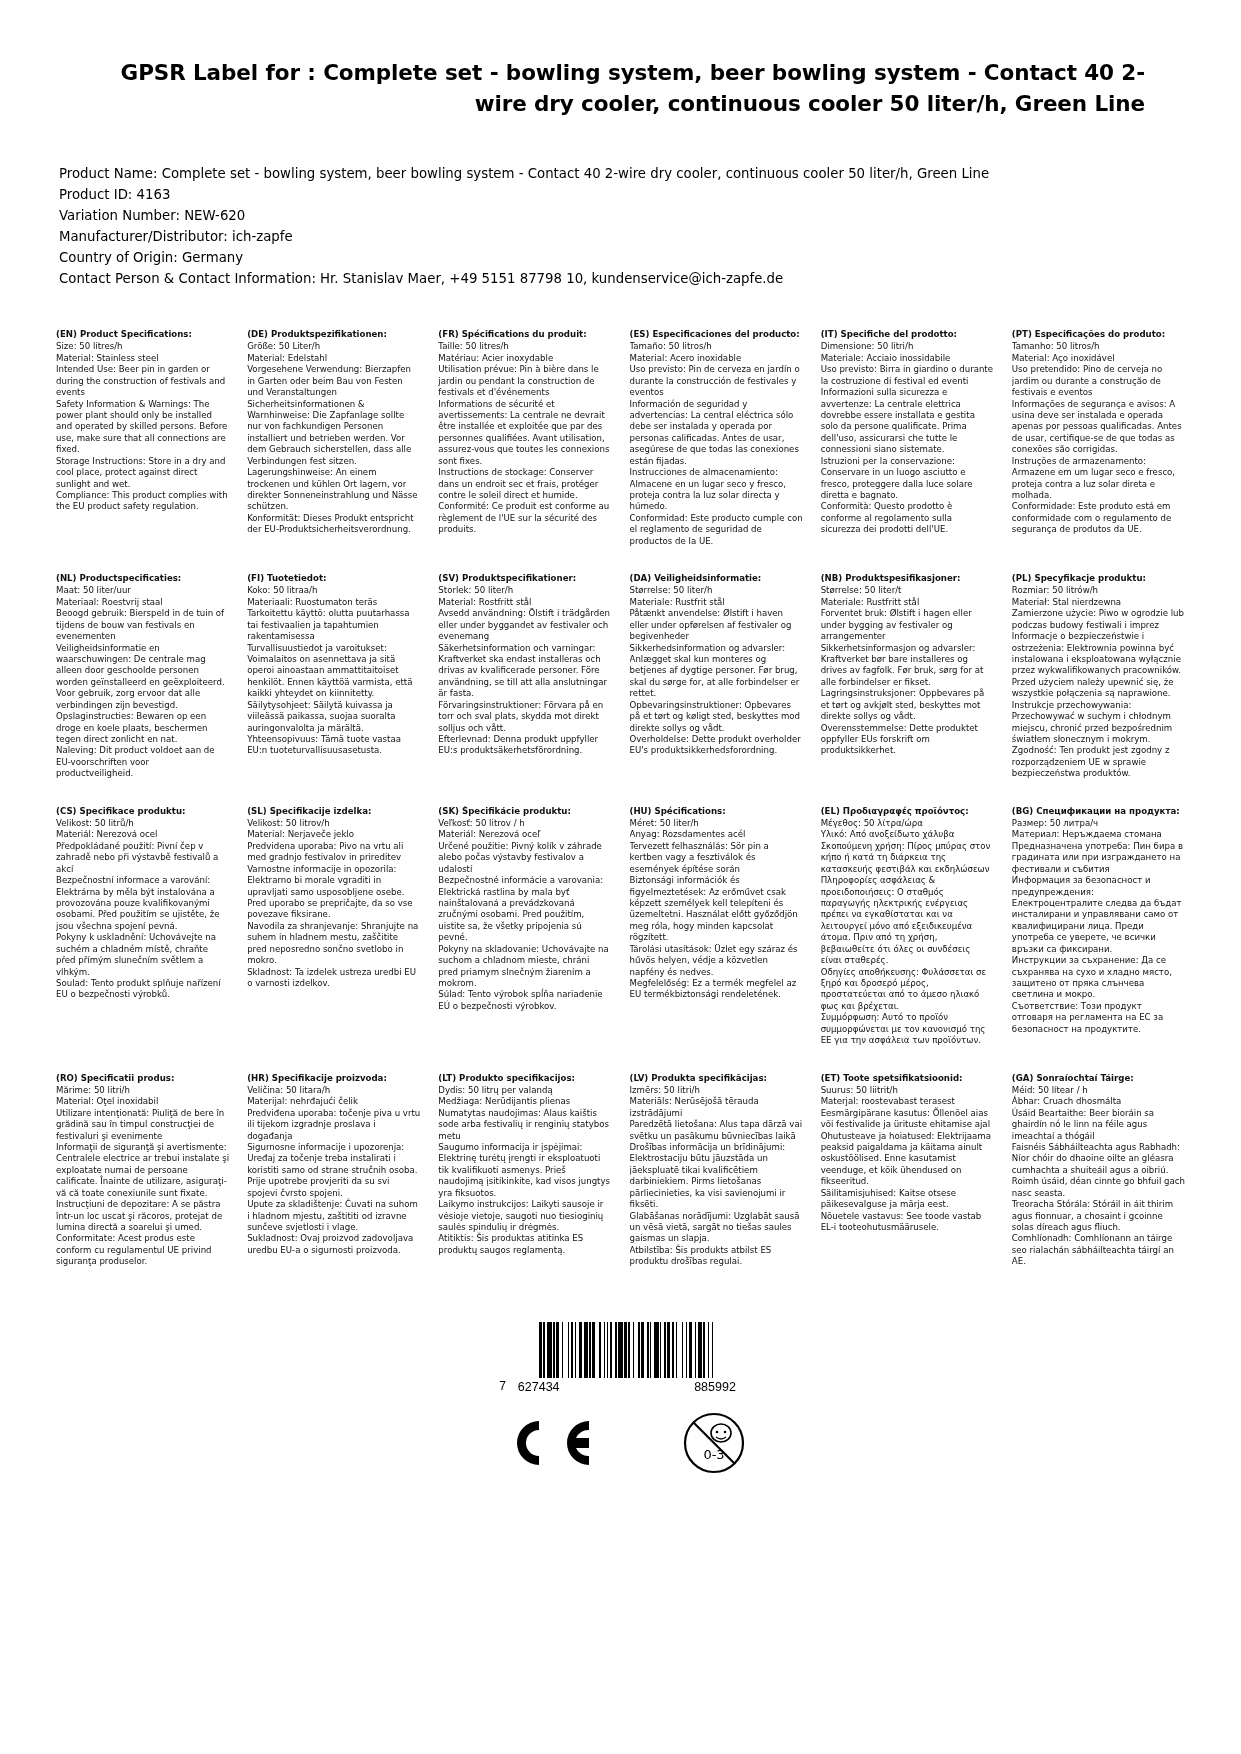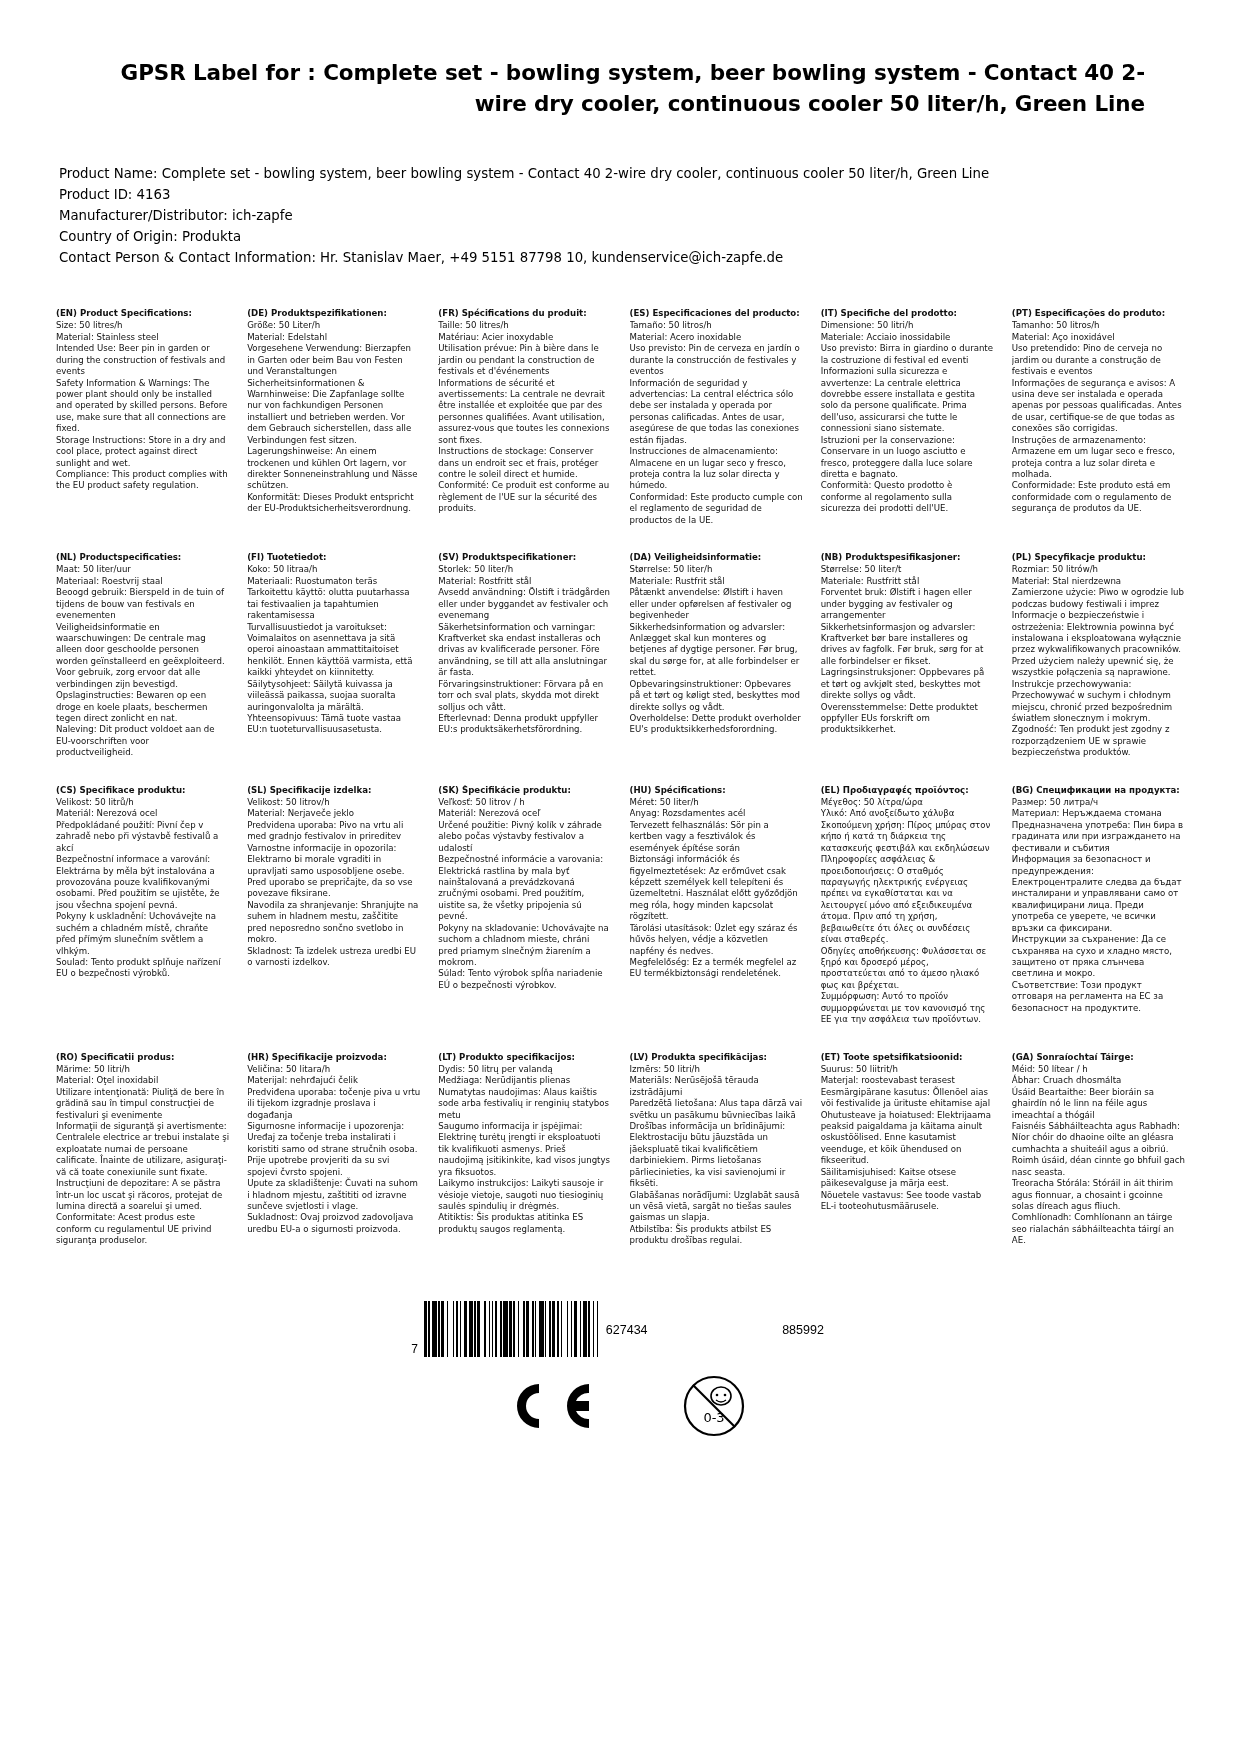--- a/index.html
+++ b/index.html
@@ -82,21 +82,21 @@
     gap: 6px;
   }
   .barcode-digit {
     font-size: 12px;
     line-height: 1;
     padding-bottom: 2px;
     font-family: "Liberation Sans", sans-serif;
   }
   .barcode {
     display: flex;
-    flex-direction: row;
+    flex-direction: column;
     align-items: center;
   }
   .bars {
     height: 56px;
     display: flex;
     align-items: flex-end;
   }
   .bars i {
     display: block;
     background: #000;
@@ -135,26 +135,30 @@
   <div class="meta">
     <div class="row">
       <span class="lbl">Product Name:</span>
       <span class="val">Complete set - bowling system, beer bowling system - Contact 40 2-wire dry cooler, continuous cooler 50 liter/h, Green Line</span>
     </div>
     <div class="row">
       <span class="lbl">Product ID:</span>
       <span class="val">4163</span>
     </div>
     <div class="row">
+      <span class="lbl">Variation Number:</span>
+      <span class="val">NEW-620</span>
+    </div>
+    <div class="row">
       <span class="lbl">Manufacturer/Distributor:</span>
       <span class="val">ich-zapfe</span>
     </div>
     <div class="row">
       <span class="lbl">Country of Origin:</span>
-      <span class="val">Produkta</span>
+      <span class="val">Germany</span>
     </div>
     <div class="row">
       <span class="lbl">Contact Person &amp; Contact Information:</span>
       <span class="val">Hr. Stanislav Maer, +49 5151 87798 10, kundenservice@ich-zapfe.de</span>
     </div>
   </div>
 
   <div class="grid" id="spec-grid">
       <div class="cell">
         <span class="head">(EN) Product Specifications:</span>

